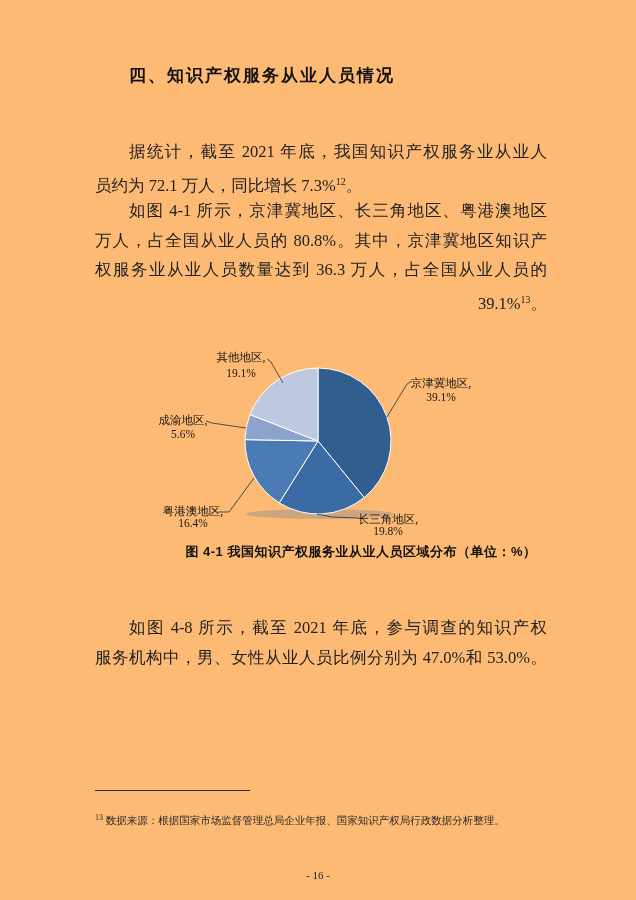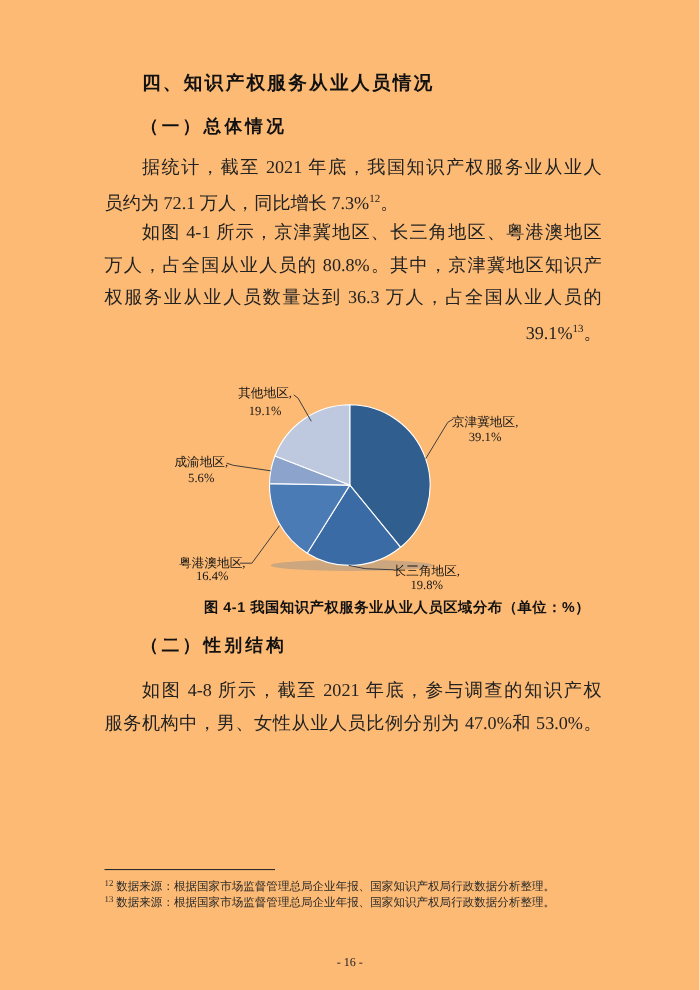--- a/index.html
+++ b/index.html
@@ -42,21 +42,20 @@
     left:0;top:869px;width:636px;text-align:center;font-size:11px;color:#222;
   }
 </style>
 </head>
 <body>
 
 <div class="page">
 
   <div class="abs h1">四、知识产权服务从业人员情况</div>
 
-  <div class="abs h2" style="top:104px">（一）总体情况</div>
 
   <div class="abs para" style="top:137px">
     <div class="line jz ind">据统计，截至 2021 年底，我国知识产权服务业从业人</div>
     <div class="line"><span>员约为 72.1 万人，同比增长 7.3%</span><sup class="fnref">12</sup><span>。</span></div>
   </div>
 
   <div class="abs para tight" style="top:196px">
     <div class="line jz ind">如图 4-1 所示，京津冀地区、长三角地区、粤港澳地区</div>
     <div class="line jz">万人，占全国从业人员的 80.8%。其中，京津冀地区知识产</div>
     <div class="line jz">权服务业从业人员数量达到 36.3 万人，占全国从业人员的</div>
@@ -79,27 +78,25 @@
         <text text-anchor="middle"><tspan x="98" y="167">粤港澳地区,</tspan><tspan x="98" y="179">16.4%</tspan></text>
         <polyline points="151,80 117,75 111,73" fill="none" stroke="#3d3d3d" stroke-width="0.9"></polyline>
         <text text-anchor="middle"><tspan x="88" y="76">成渝地区,</tspan><tspan x="88" y="90">5.6%</tspan></text>
         <polyline points="172,11 176,14 188,35" fill="none" stroke="#3d3d3d" stroke-width="0.9"></polyline>
         <text text-anchor="middle"><tspan x="146" y="13">其他地区,</tspan><tspan x="146" y="29">19.1%</tspan></text>
       </svg>
   </div>
 
   <div class="abs caption">图 4-1 我国知识产权服务业从业人员区域分布（单位：%）</div>
 
-  <div class="abs h2" style="top:576px">（二）性别结构</div>
 
   <div class="abs para" style="top:613px">
     <div class="line jz ind">如图 4-8 所示，截至 2021 年底，参与调查的知识产权</div>
     <div class="line jz">服务机构中，男、女性从业人员比例分别为 47.0%和 53.0%。</div>
   </div>
 
   <div class="abs fnrule"></div>
 
-  <div class="abs footnote" style="top:795px"><sup class="fnref">12</sup> <span>数据来源：根据国家市场监督管理总局企业年报、国家知识产权局行政数据分析整理。</span></div>
   <div class="abs footnote" style="top:810px"><sup class="fnref">13</sup> <span>数据来源：根据国家市场监督管理总局企业年报、国家知识产权局行政数据分析整理。</span></div>
 
   <div class="abs pagenum">- 16 -</div>
 
 </div>
 
 </body></html>

